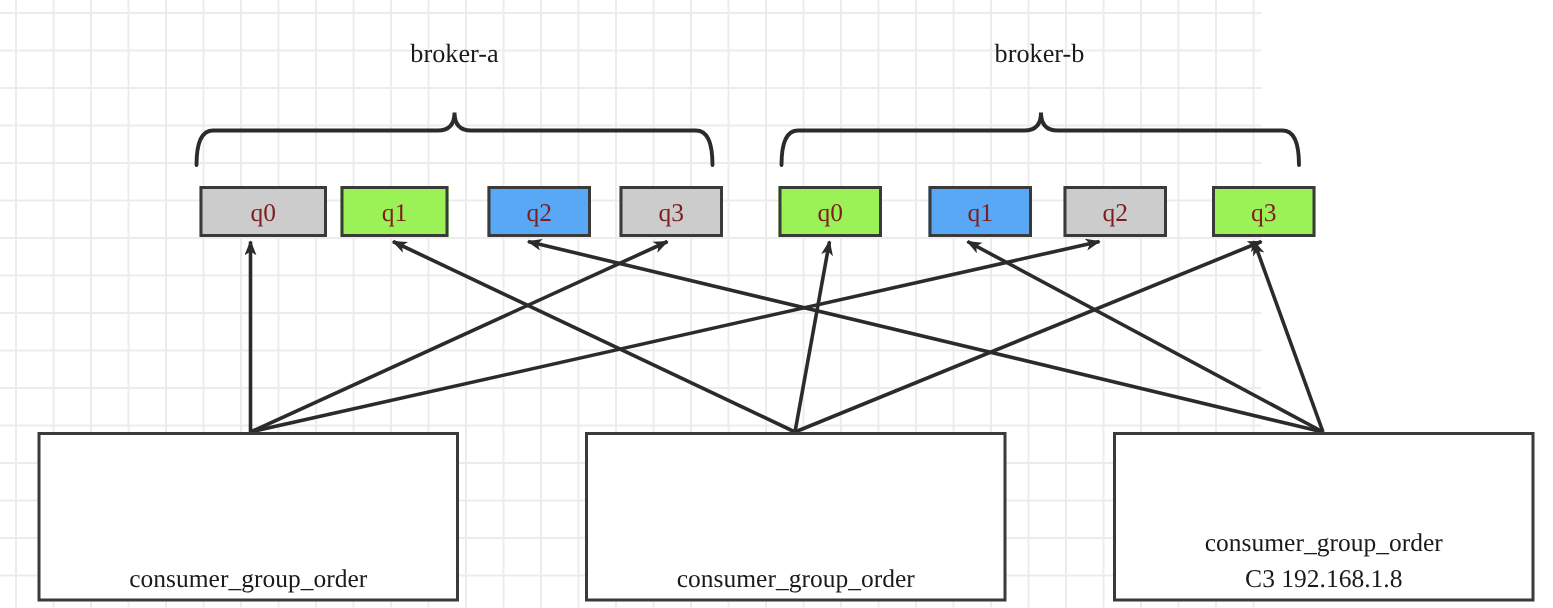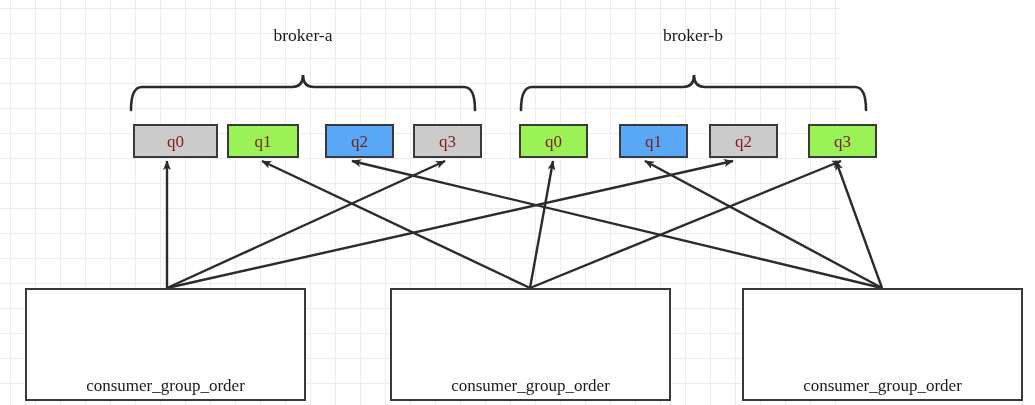--- a/index.html
+++ b/index.html
@@ -118,15 +118,16 @@
   </div>
 
   <div class="cbox" style="left:25px;top:288px;width:281px;height:113px;">
     <span>consumer_group_order</span>
   </div>
   <div class="cbox" style="left:390px;top:288px;width:281px;height:113px;">
     <span>consumer_group_order</span>
   </div>
   <div class="cbox" style="left:742px;top:288px;width:281px;height:113px;">
     <span>consumer_group_order</span>
+    <span>C3 192.168.1.8</span>
   </div>
 
 </div>
 
 </body></html>

